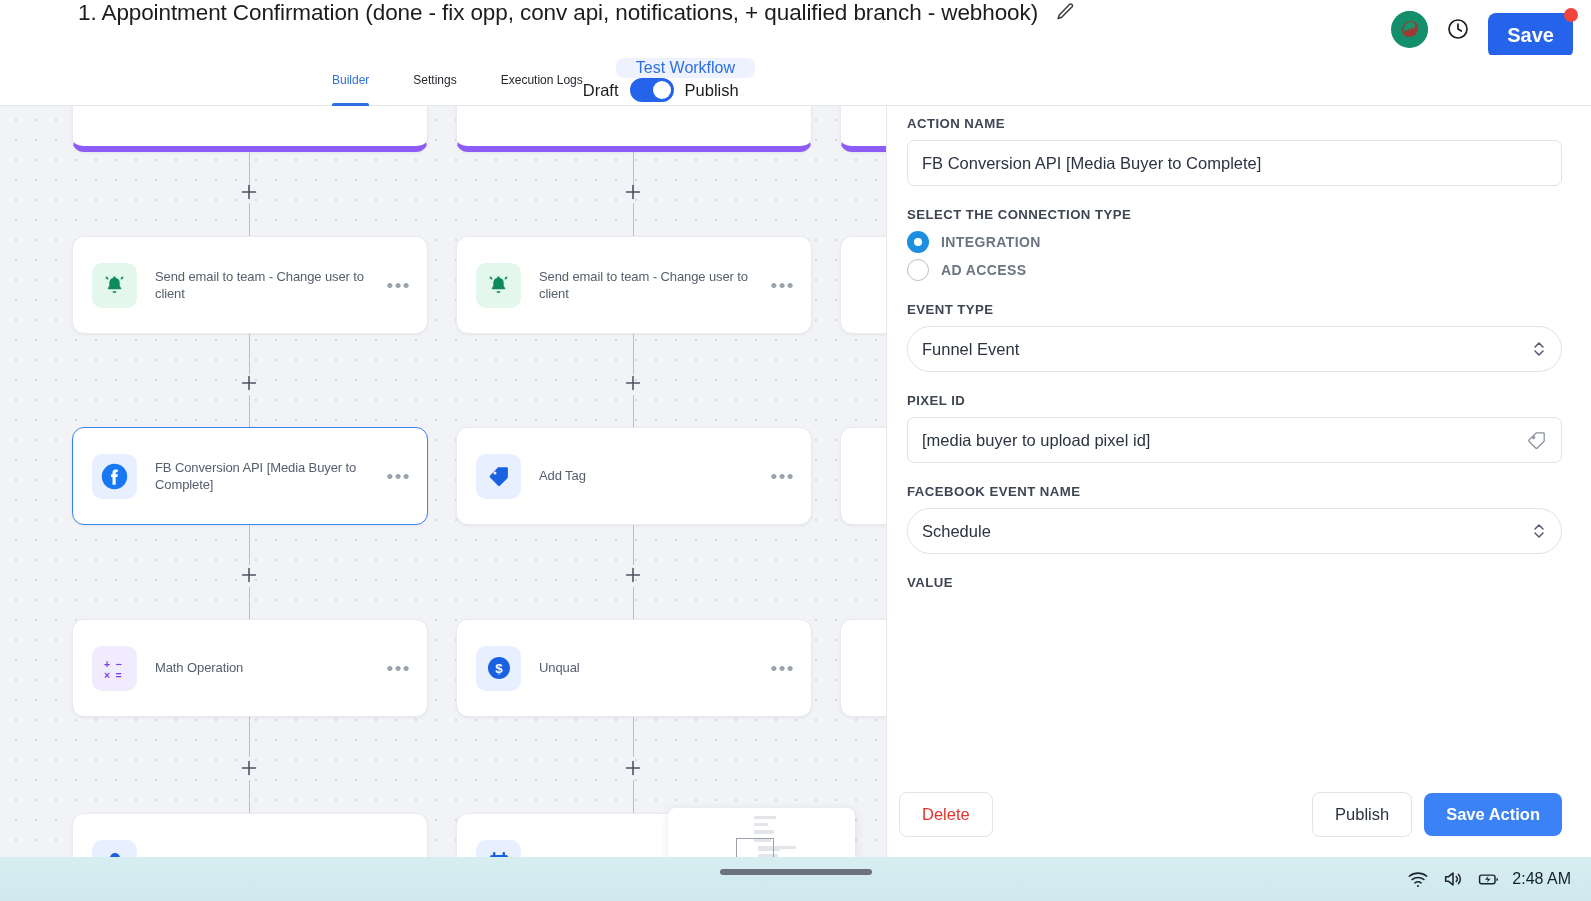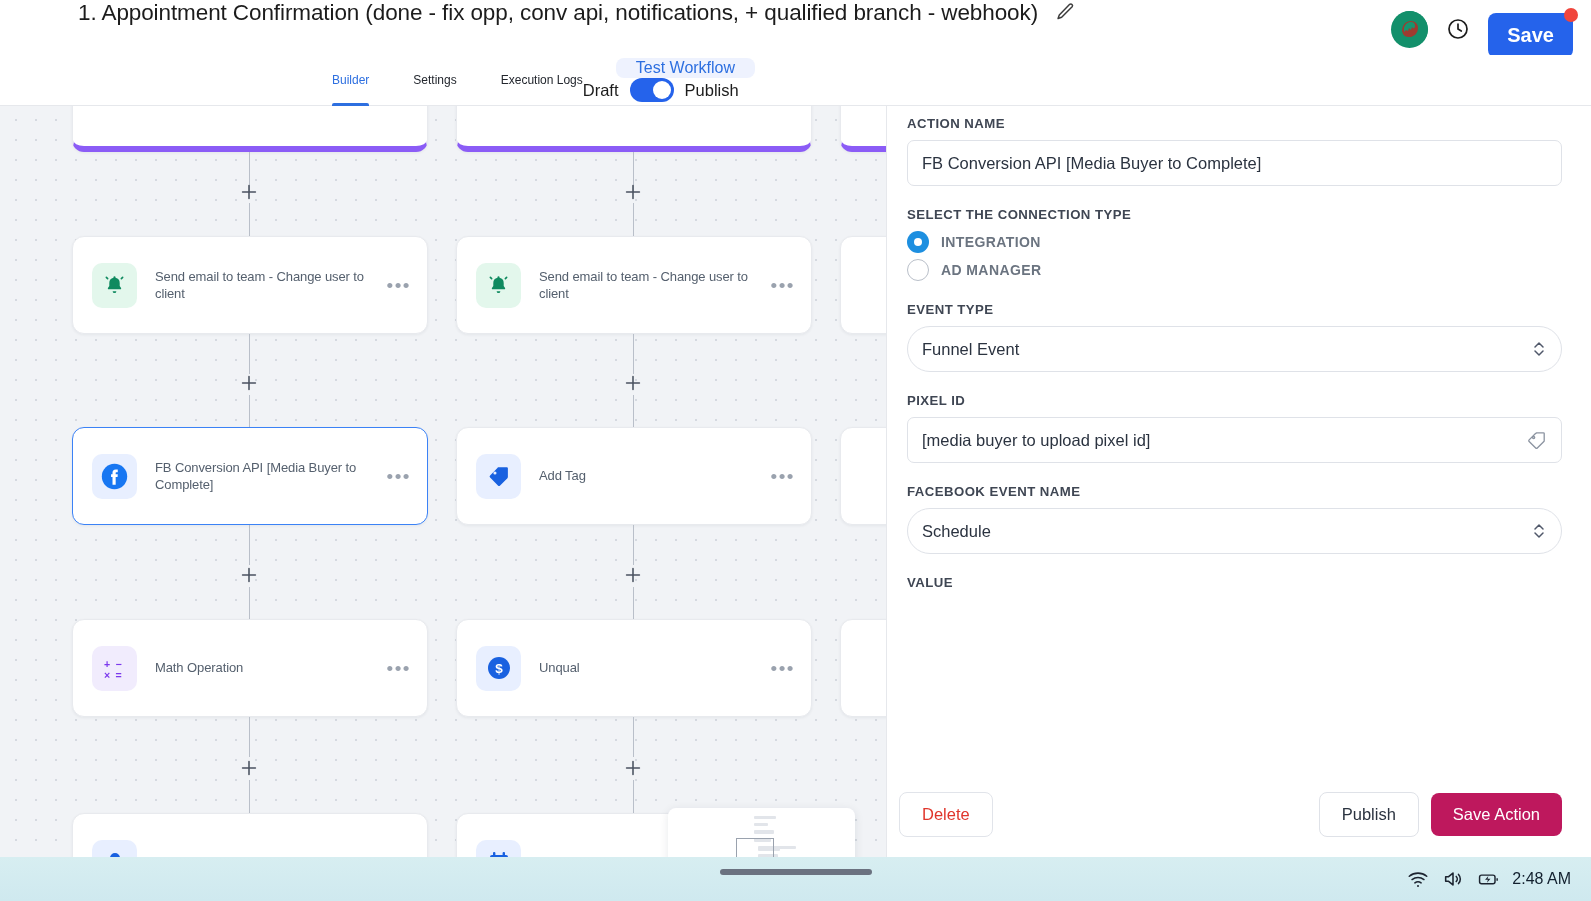--- a/index.html
+++ b/index.html
@@ -180,21 +180,21 @@
     position: absolute; left: 0; right: 0; bottom: 0; height: 88px;
     background: #fff; display: flex; align-items: center;
     padding: 0 29px 0 12px;
   }
   .btn {
     border-radius: 8px; font-size: 16.5px; cursor: pointer;
     font-family: inherit; padding: 12px 22px; background: #fff;
   }
   .btn-delete { border: 1px solid #e1e4ea; color: #e0362c; }
   .btn-cancel { border: 1px solid #dfe2e8; color: #2b3340; margin-right: 12px; }
-  .btn-save   { border: none; background: #be185d; color: #fff; font-weight: 400; }
+  .btn-save   { border: none; background: #3b82f6; color: #fff; font-weight: 700; }
   .footer-right { margin-left: auto; display: flex; align-items: center; }
 
   
   .taskbar {
     position: absolute; left: 0; bottom: 0; width: 1591px; height: 44px;
     background: linear-gradient(180deg,#d7eef1 0%,#cfe9ef 100%);
     display: flex; align-items: center;
   }
   .tb-handle {
     position: absolute; left: 50%; transform: translateX(-50%); top: 12px;
@@ -443,21 +443,21 @@
       </div>
 
       <div class="field">
         <div class="field-label">SELECT THE CONNECTION TYPE</div>
         <div class="radio-row">
           <span class="radio checked"></span>
           <span class="radio-label">INTEGRATION</span>
         </div>
         <div class="radio-row">
           <span class="radio"></span>
-          <span class="radio-label">AD MANAGER</span>
+          <span class="radio-label">AD ACCESS</span>
         </div>
       </div>
 
       <div class="field">
         <div class="field-label">EVENT TYPE</div>
         <div class="input-box select">
           <span class="input-val">Funnel Event</span>
           <span class="stepper">
             <svg viewBox="0 0 16 22" width="16" height="22" fill="none" stroke="currentColor" stroke-width="1.5" stroke-linecap="round" stroke-linejoin="round">
                 <path d="M4 9 8 5l4 4"></path>

